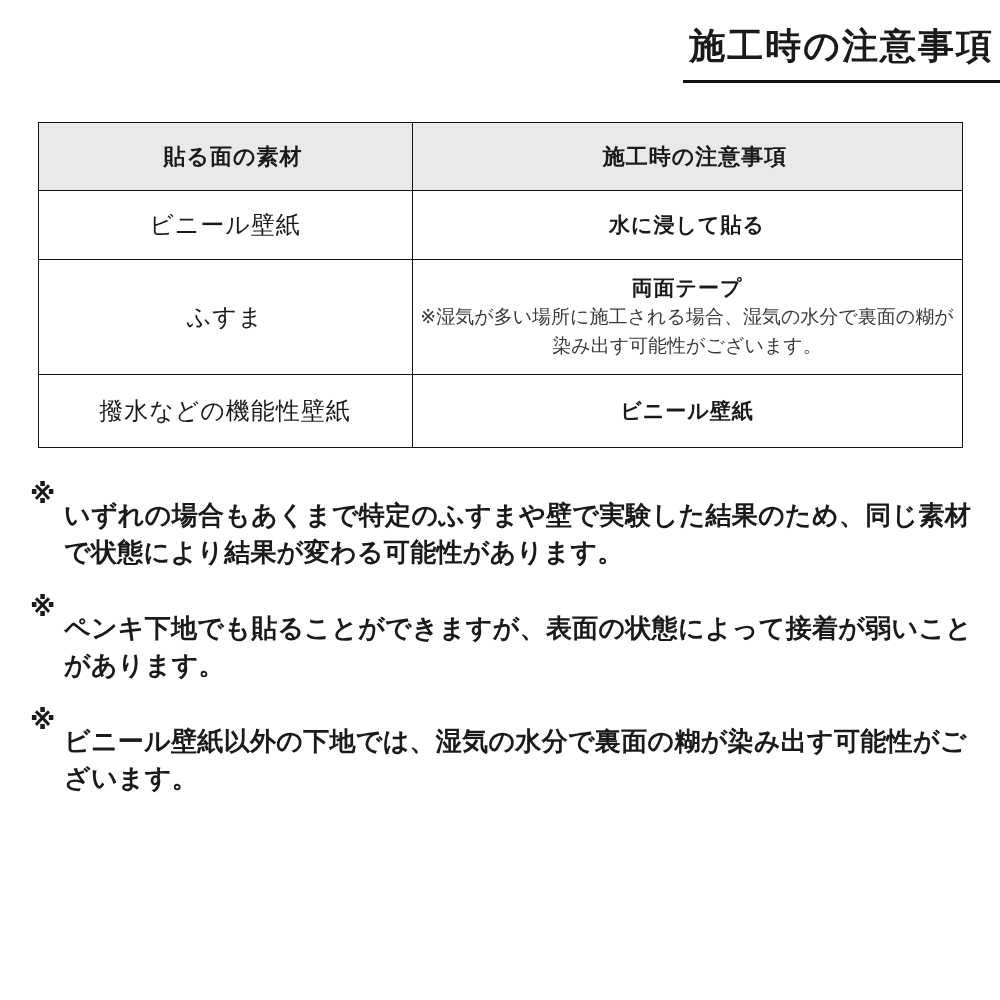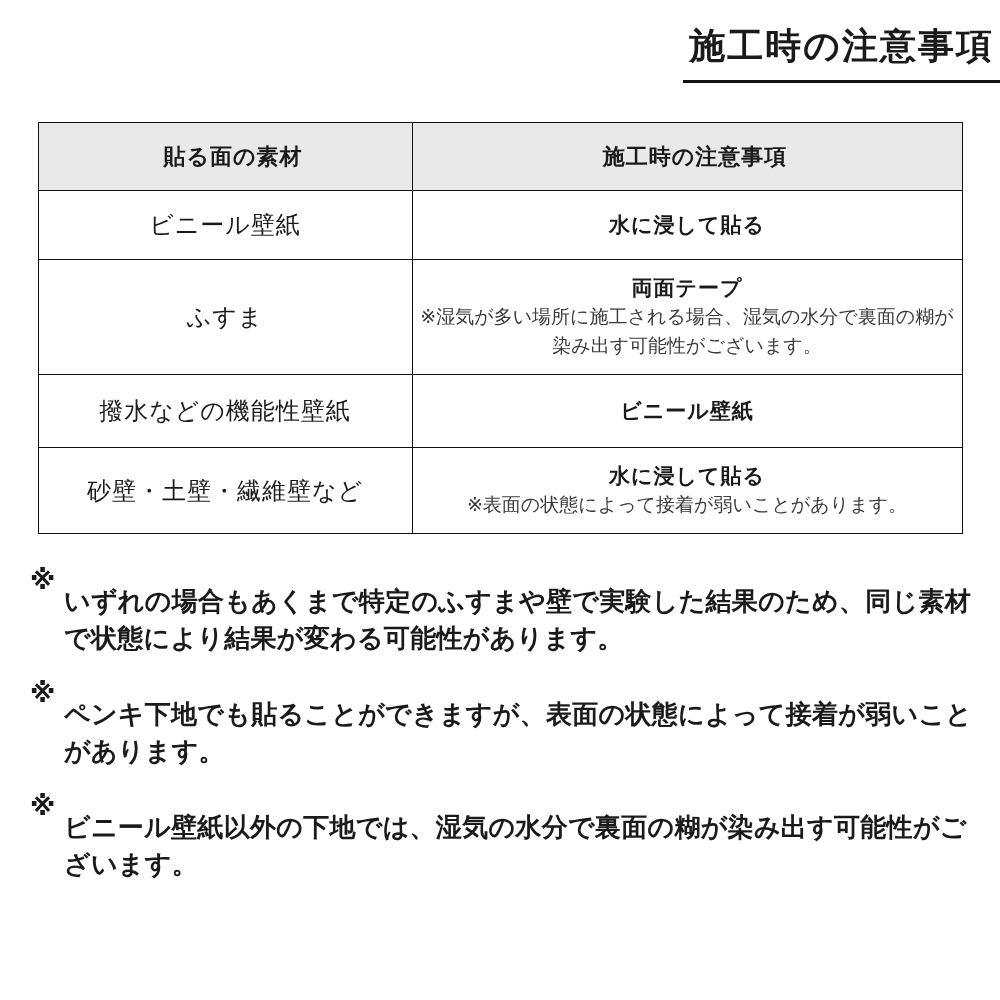--- a/index.html
+++ b/index.html
@@ -138,27 +138,20 @@
           <div class="method-main">両面テープ</div>
           <div class="method-note">※湿気が多い場所に施工される場合、湿気の水分で裏面の糊が染み出す可能性がございます。</div>
         </td>
       </tr>
       <tr class="h-r3">
         <td class="material-cell">撥水などの機能性壁紙</td>
         <td class="method-cell">
           <div class="method-main">ビニール壁紙</div>
         </td>
       </tr>
-      <tr class="h-r4">
-        <td class="material-cell">砂壁・土壁・繊維壁など</td>
-        <td class="method-cell">
-          <div class="method-main">水に浸して貼る</div>
-          <div class="method-note">※表面の状態によって接着が弱いことがあります。</div>
-        </td>
-      </tr>
     </tbody>
   </table>
 
   <div class="footnotes">
     <div class="footnote">
       <span class="fn-marker">※</span>
       <span class="fn-text">いずれの場合もあくまで特定のふすまや壁で実験した結果のため、同じ素材で状態により結果が変わる可能性があります。</span>
     </div>
     <div class="footnote">
       <span class="fn-marker">※</span>

